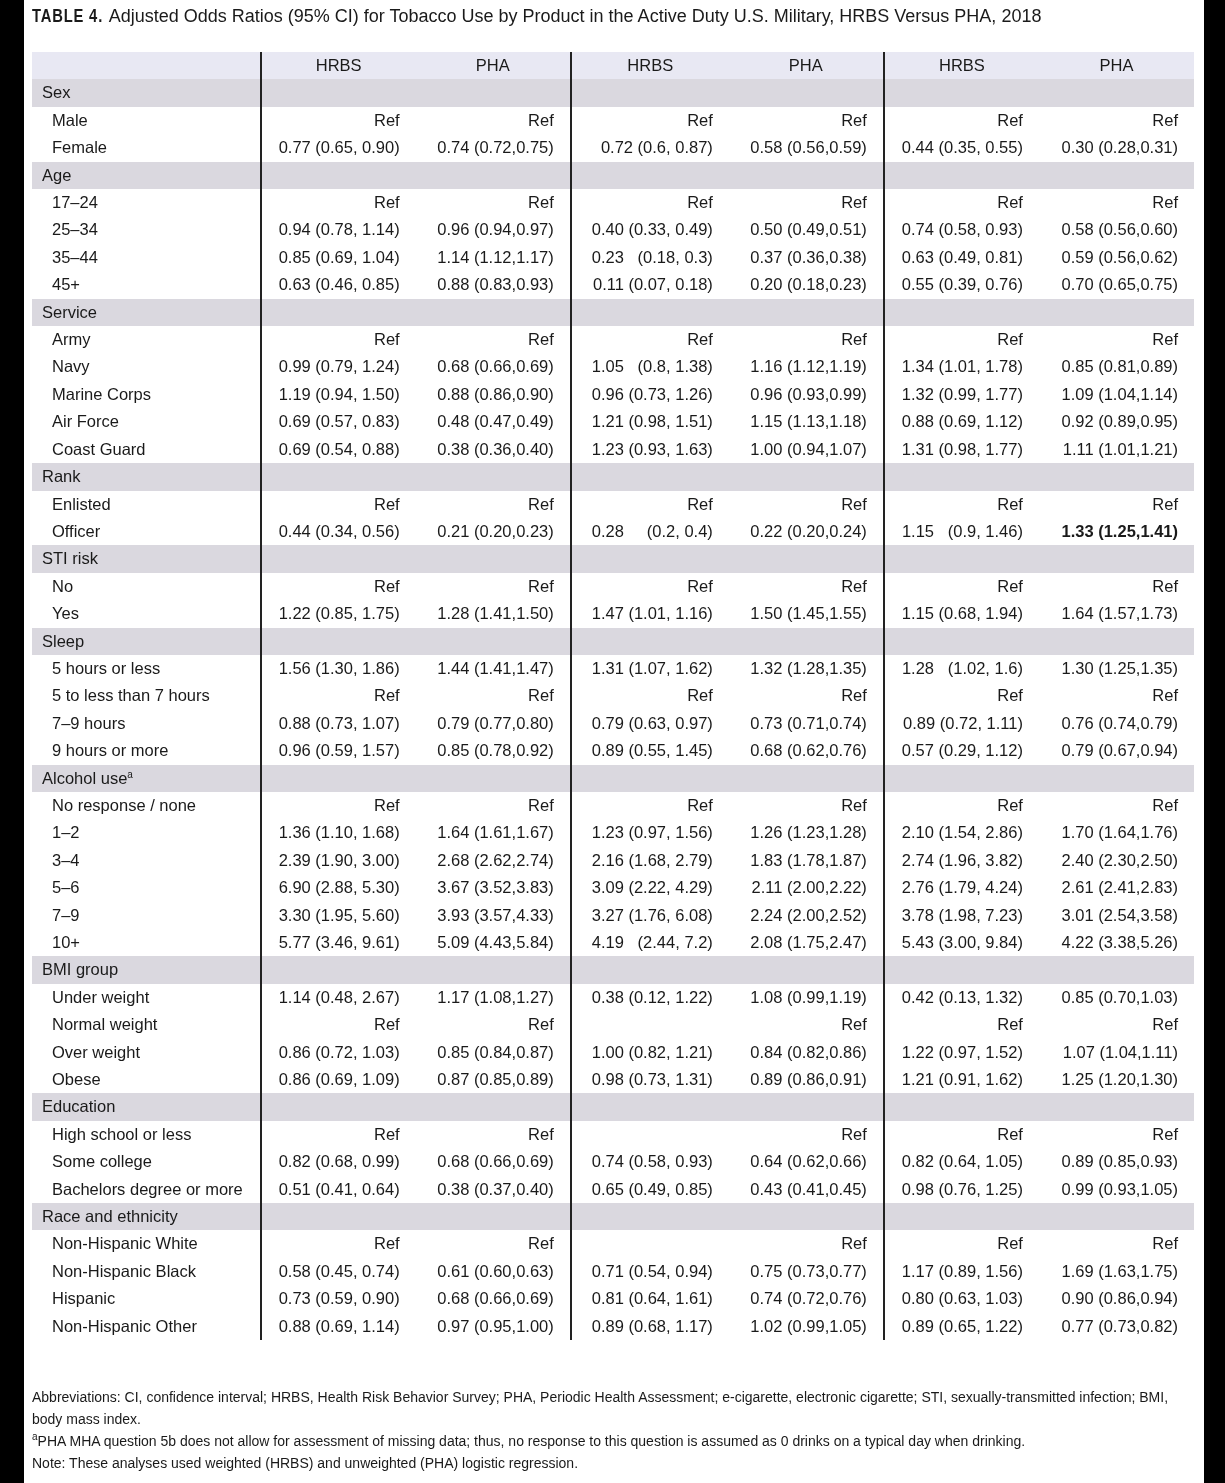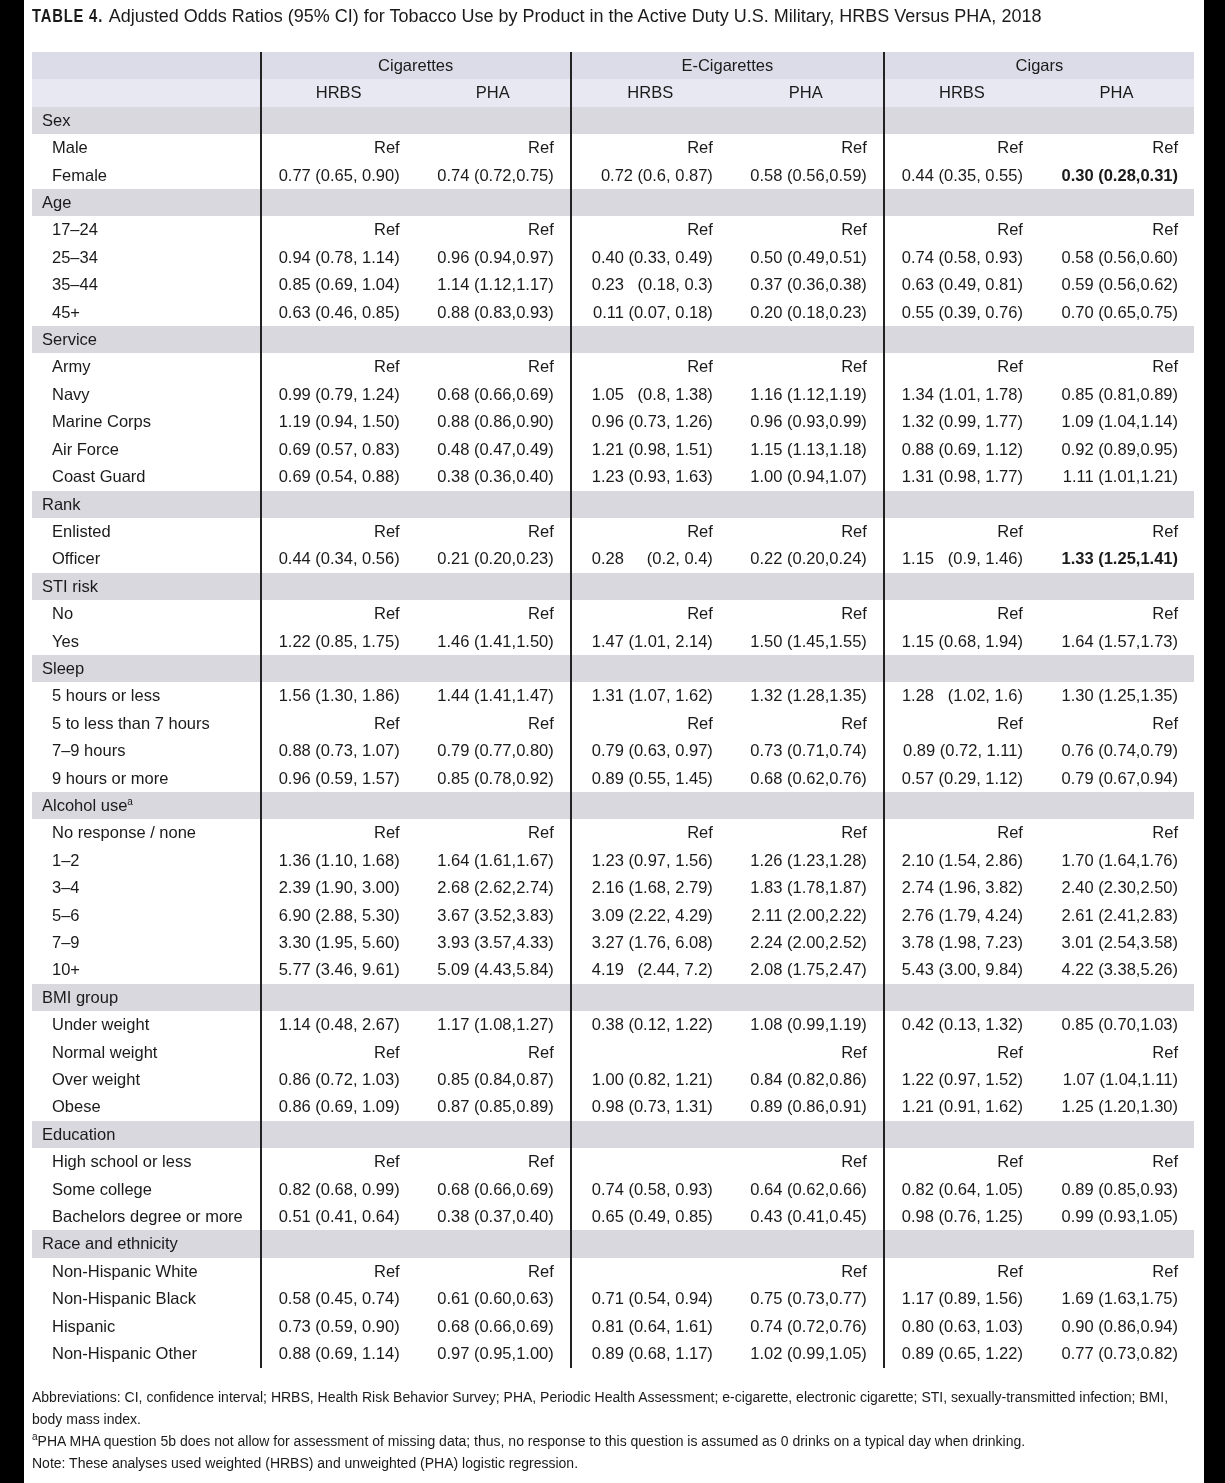--- a/index.html
+++ b/index.html
@@ -48,26 +48,20 @@
     <colgroup>
       <col class="c0">
         <col class="cv">
         <col class="cv">
         <col class="cv">
         <col class="cv">
         <col class="cv">
         <col class="cv">
     </colgroup>
     <thead>
-      <tr class="h1">
-        <td></td>
-        <td colspan="2" class="g">Cigarettes</td>
-        <td colspan="2" class="g">E-Cigarettes</td>
-        <td colspan="2" class="g">Cigars</td>
-      </tr>
       <tr class="h2">
         <td></td>
         <td class="g">HRBS</td>
         <td>PHA</td>
         <td class="g">HRBS</td>
         <td>PHA</td>
         <td class="g">HRBS</td>
         <td>PHA</td>
       </tr>
     </thead>
@@ -90,21 +84,21 @@
           <td class="v g" style="white-space: pre;">Ref</td>
           <td class="v" style="white-space: pre;">Ref</td>
         </tr>
         <tr class="item">
           <td class="lbl">Female</td>
           <td class="v g" style="white-space: pre;">0.77 (0.65, 0.90)</td>
           <td class="v" style="white-space: pre;">0.74 (0.72,0.75)</td>
           <td class="v g" style="white-space: pre;">0.72 (0.6, 0.87)</td>
           <td class="v" style="white-space: pre;">0.58 (0.56,0.59)</td>
           <td class="v g" style="white-space: pre;">0.44 (0.35, 0.55)</td>
-          <td class="v" style="white-space: pre; font-weight: bold;">0.30 (0.28,0.31)</td>
+          <td class="v" style="white-space: pre;">0.30 (0.28,0.31)</td>
         </tr>
         <tr class="section">
           <td class="lbl"><span>Age</span></td>
           <td class="g"></td>
           <td></td>
           <td class="g"></td>
           <td></td>
           <td class="g"></td>
           <td></td>
         </tr>
@@ -239,22 +233,22 @@
           <td class="v g" style="white-space: pre;">Ref</td>
           <td class="v" style="white-space: pre;">Ref</td>
           <td class="v g" style="white-space: pre;">Ref</td>
           <td class="v" style="white-space: pre;">Ref</td>
           <td class="v g" style="white-space: pre;">Ref</td>
           <td class="v" style="white-space: pre;">Ref</td>
         </tr>
         <tr class="item">
           <td class="lbl">Yes</td>
           <td class="v g" style="white-space: pre;">1.22 (0.85, 1.75)</td>
-          <td class="v" style="white-space: pre;">1.46 (1.41,1.50)</td>
-          <td class="v g" style="white-space: pre;">1.47 (1.01, 2.14)</td>
+          <td class="v" style="white-space: pre;">1.28 (1.41,1.50)</td>
+          <td class="v g" style="white-space: pre;">1.47 (1.01, 1.16)</td>
           <td class="v" style="white-space: pre;">1.50 (1.45,1.55)</td>
           <td class="v g" style="white-space: pre;">1.15 (0.68, 1.94)</td>
           <td class="v" style="white-space: pre;">1.64 (1.57,1.73)</td>
         </tr>
         <tr class="section">
           <td class="lbl"><span>Sleep</span></td>
           <td class="g"></td>
           <td></td>
           <td class="g"></td>
           <td></td>

